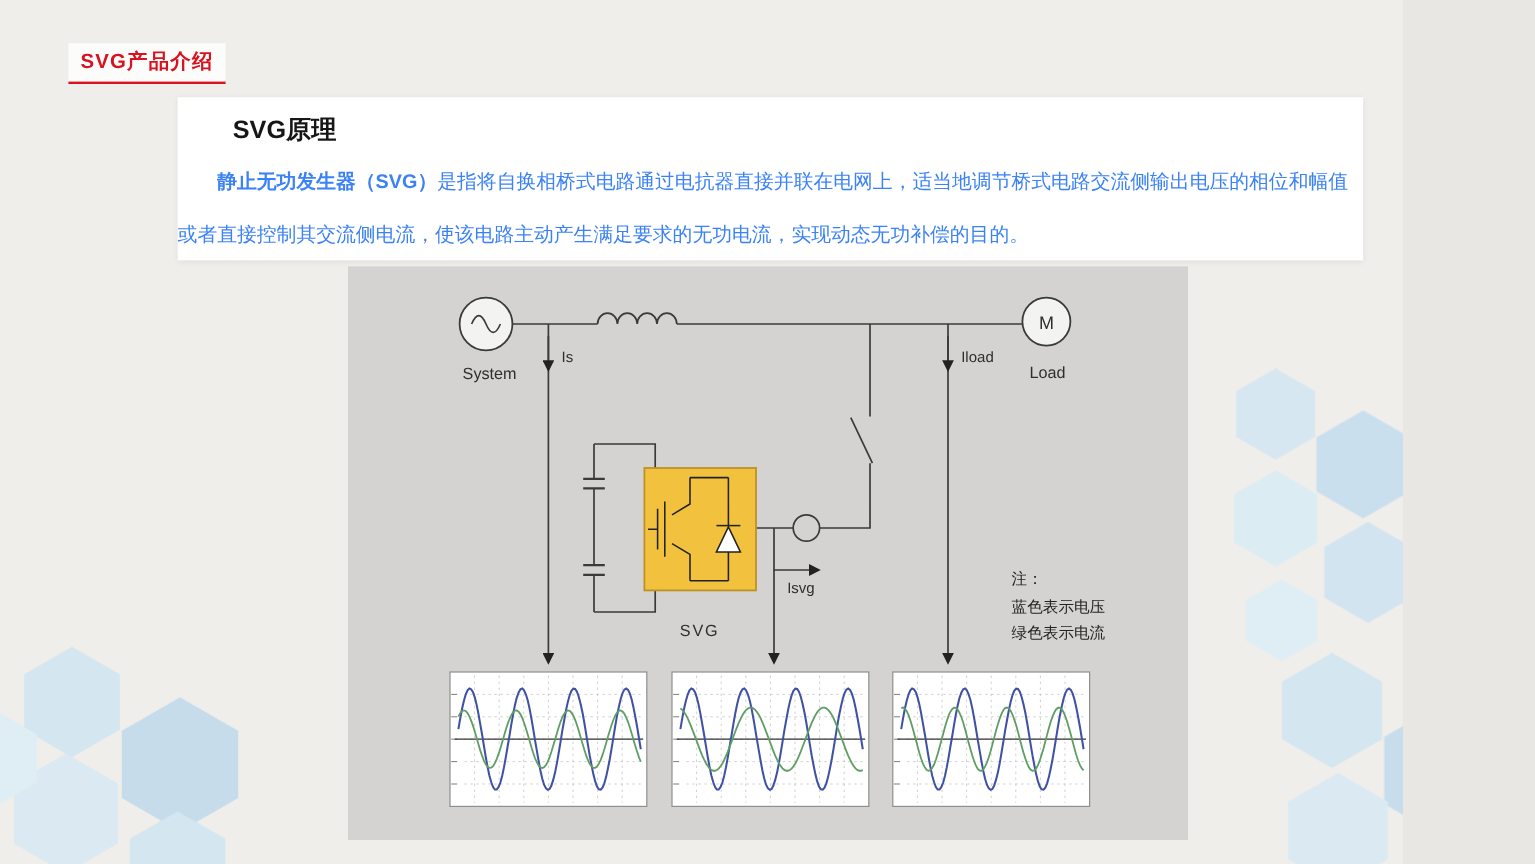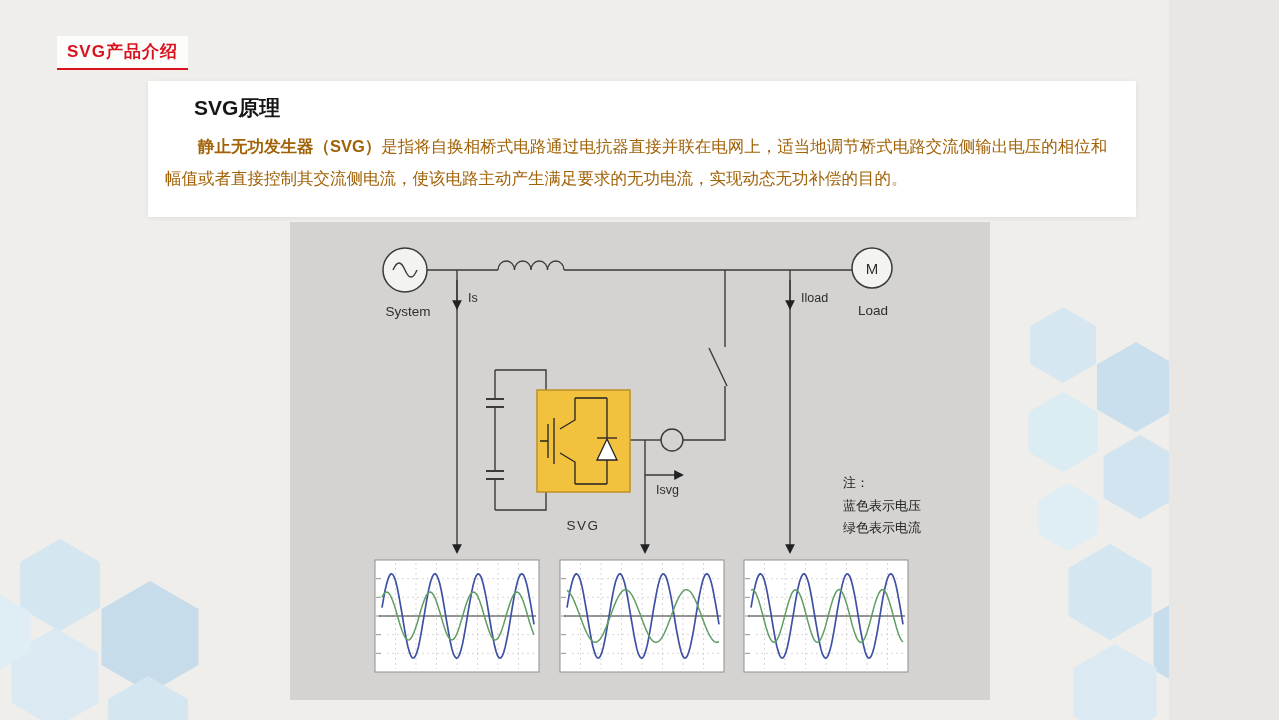--- a/index.html
+++ b/index.html
@@ -24,22 +24,22 @@
   .text-panel {
     position:absolute; left:148px; top:81px; width:988px; height:136px;
     background:#ffffff;
     box-shadow:0 1px 5px rgba(0,0,0,0.07);
   }
   .text-panel h1 {
     margin:13px 0 8px 46px;
     font-size:21px; font-weight:bold; color:#161616;
   }
   .text-panel p {
-    margin:0 17px; font-size:16.5px; line-height:32px;
-    color:#a16207; text-indent:2em;
+    margin:0 0; font-size:16.5px; line-height:44px;
+    color:#3b82f6; text-indent:2em;
   }
   .text-panel p b { font-weight:bold; }
   .diagram-panel {
     position:absolute; left:290px; top:222px; width:700px; height:478px;
     background:#d4d3d1;
   }
   svg text { font-family:"Liberation Sans","DejaVu Sans",sans-serif; }
 </style>
 </head>
 <body>

